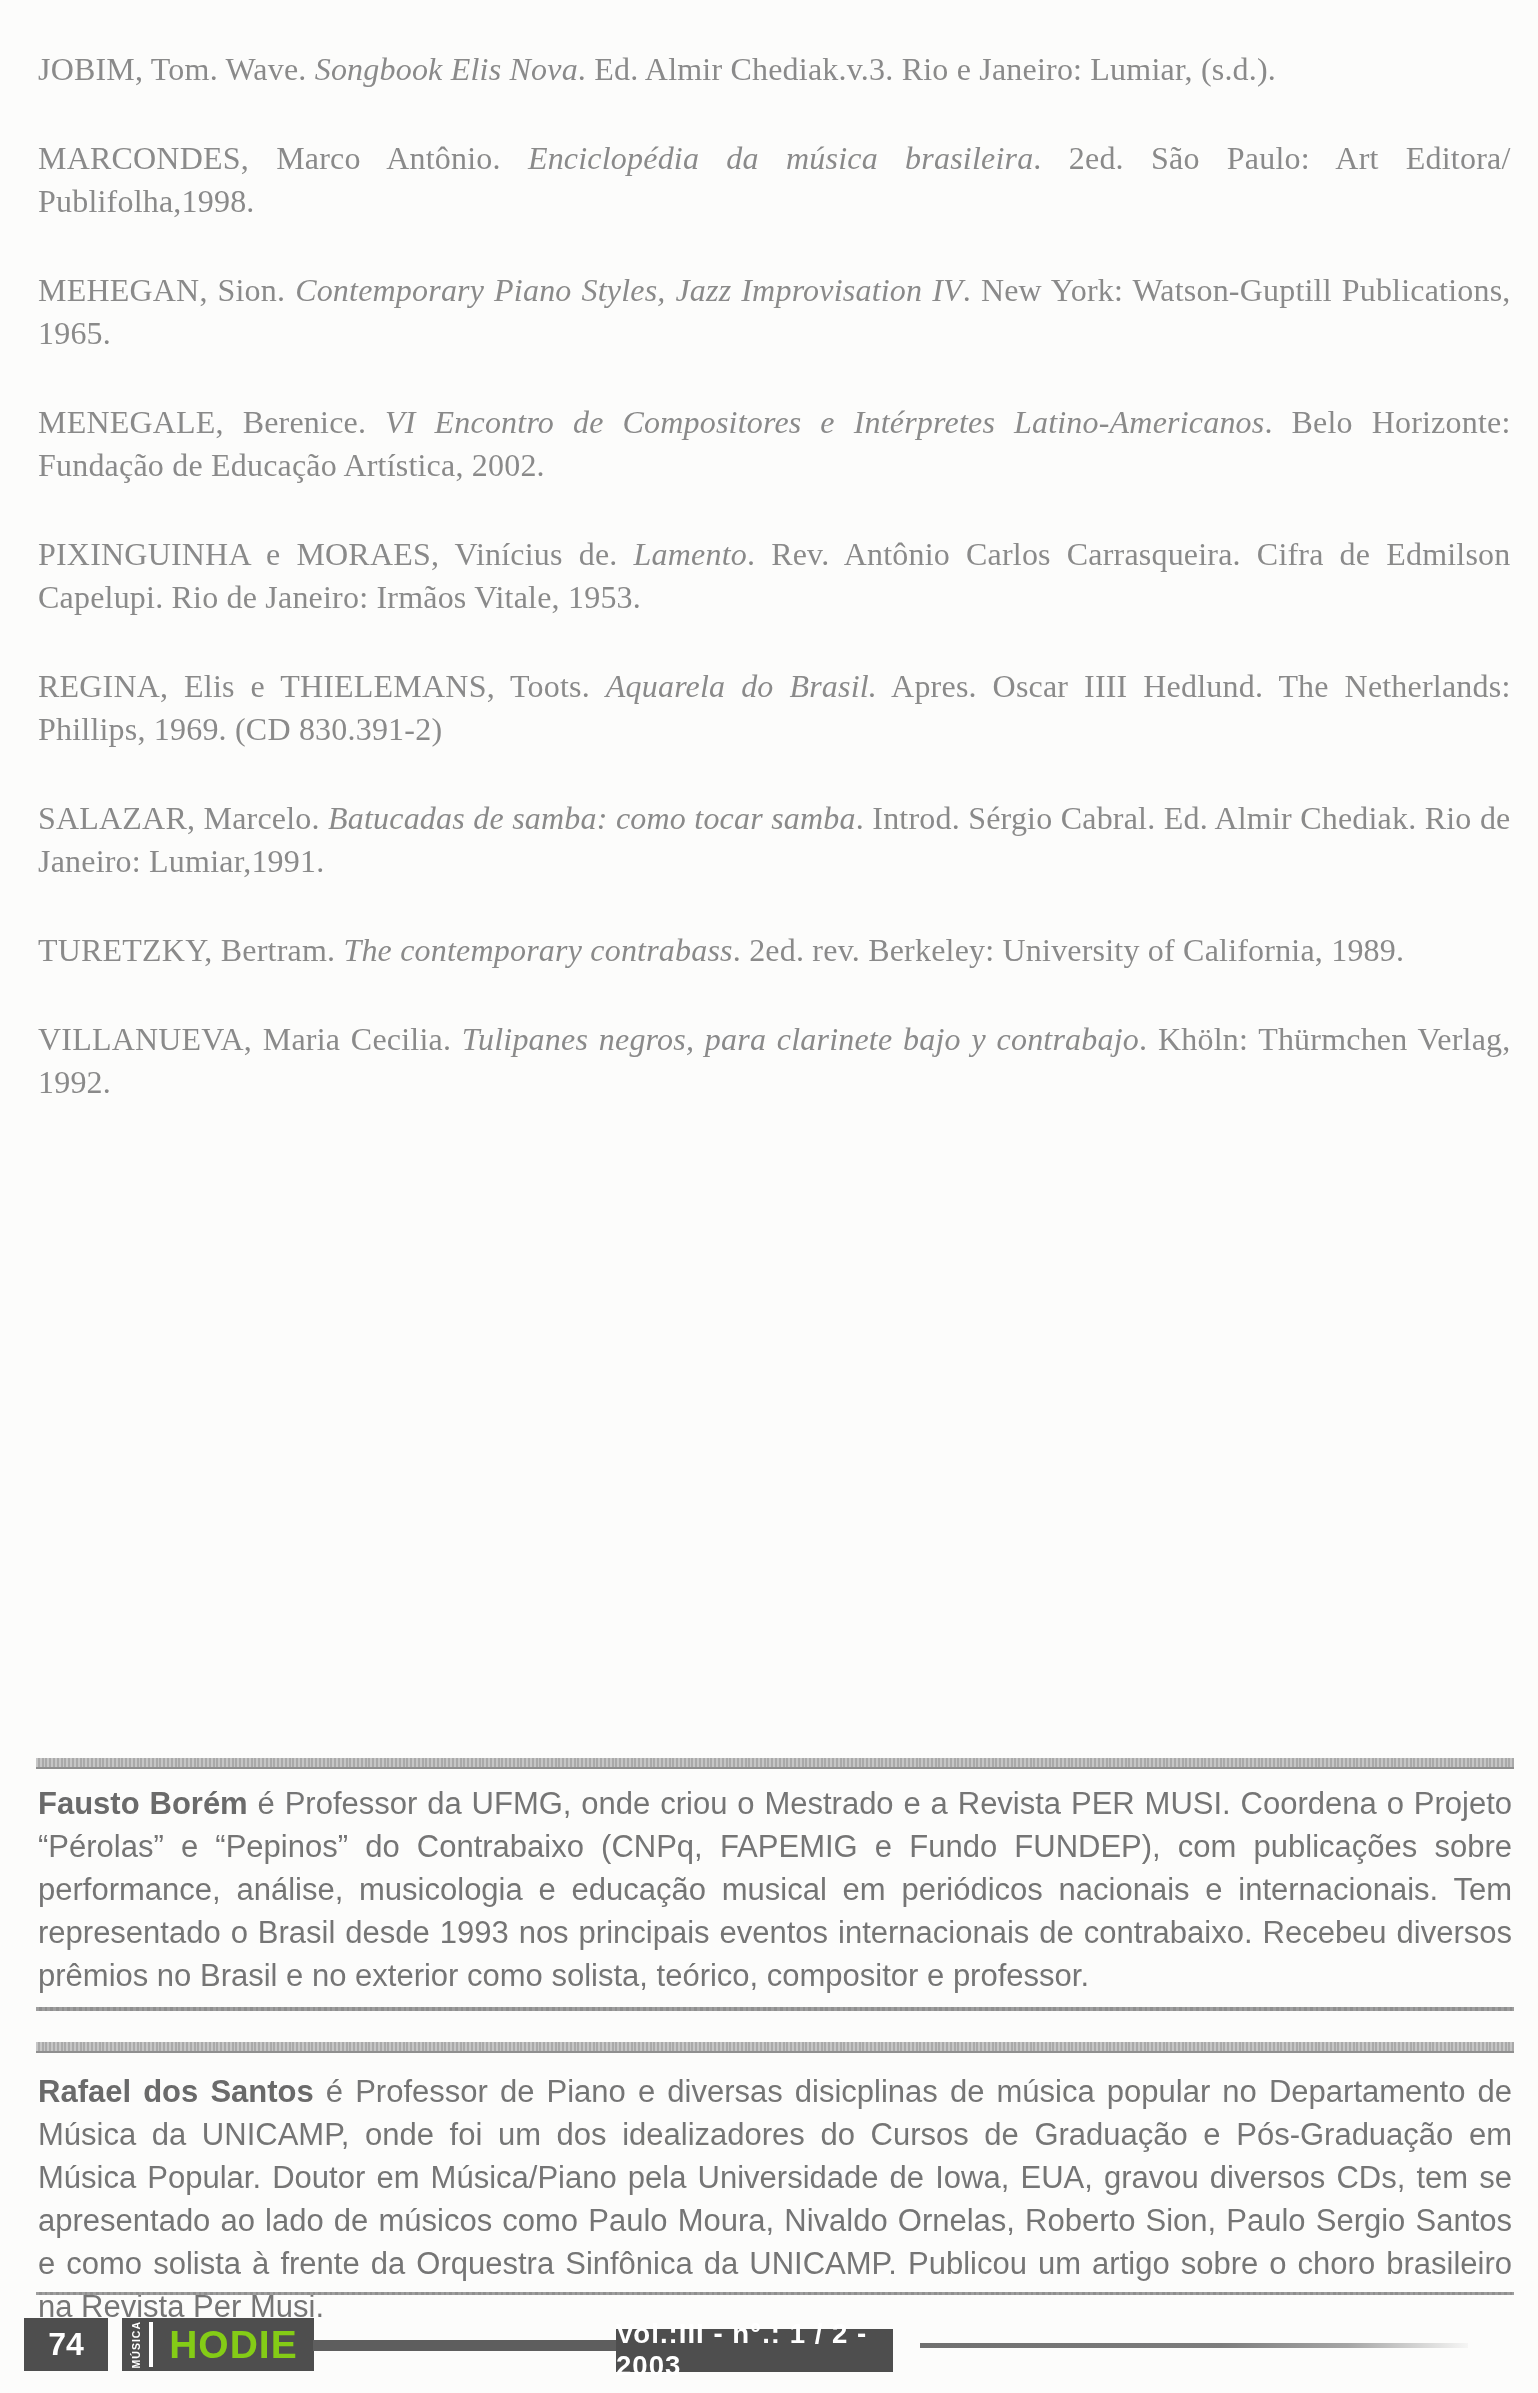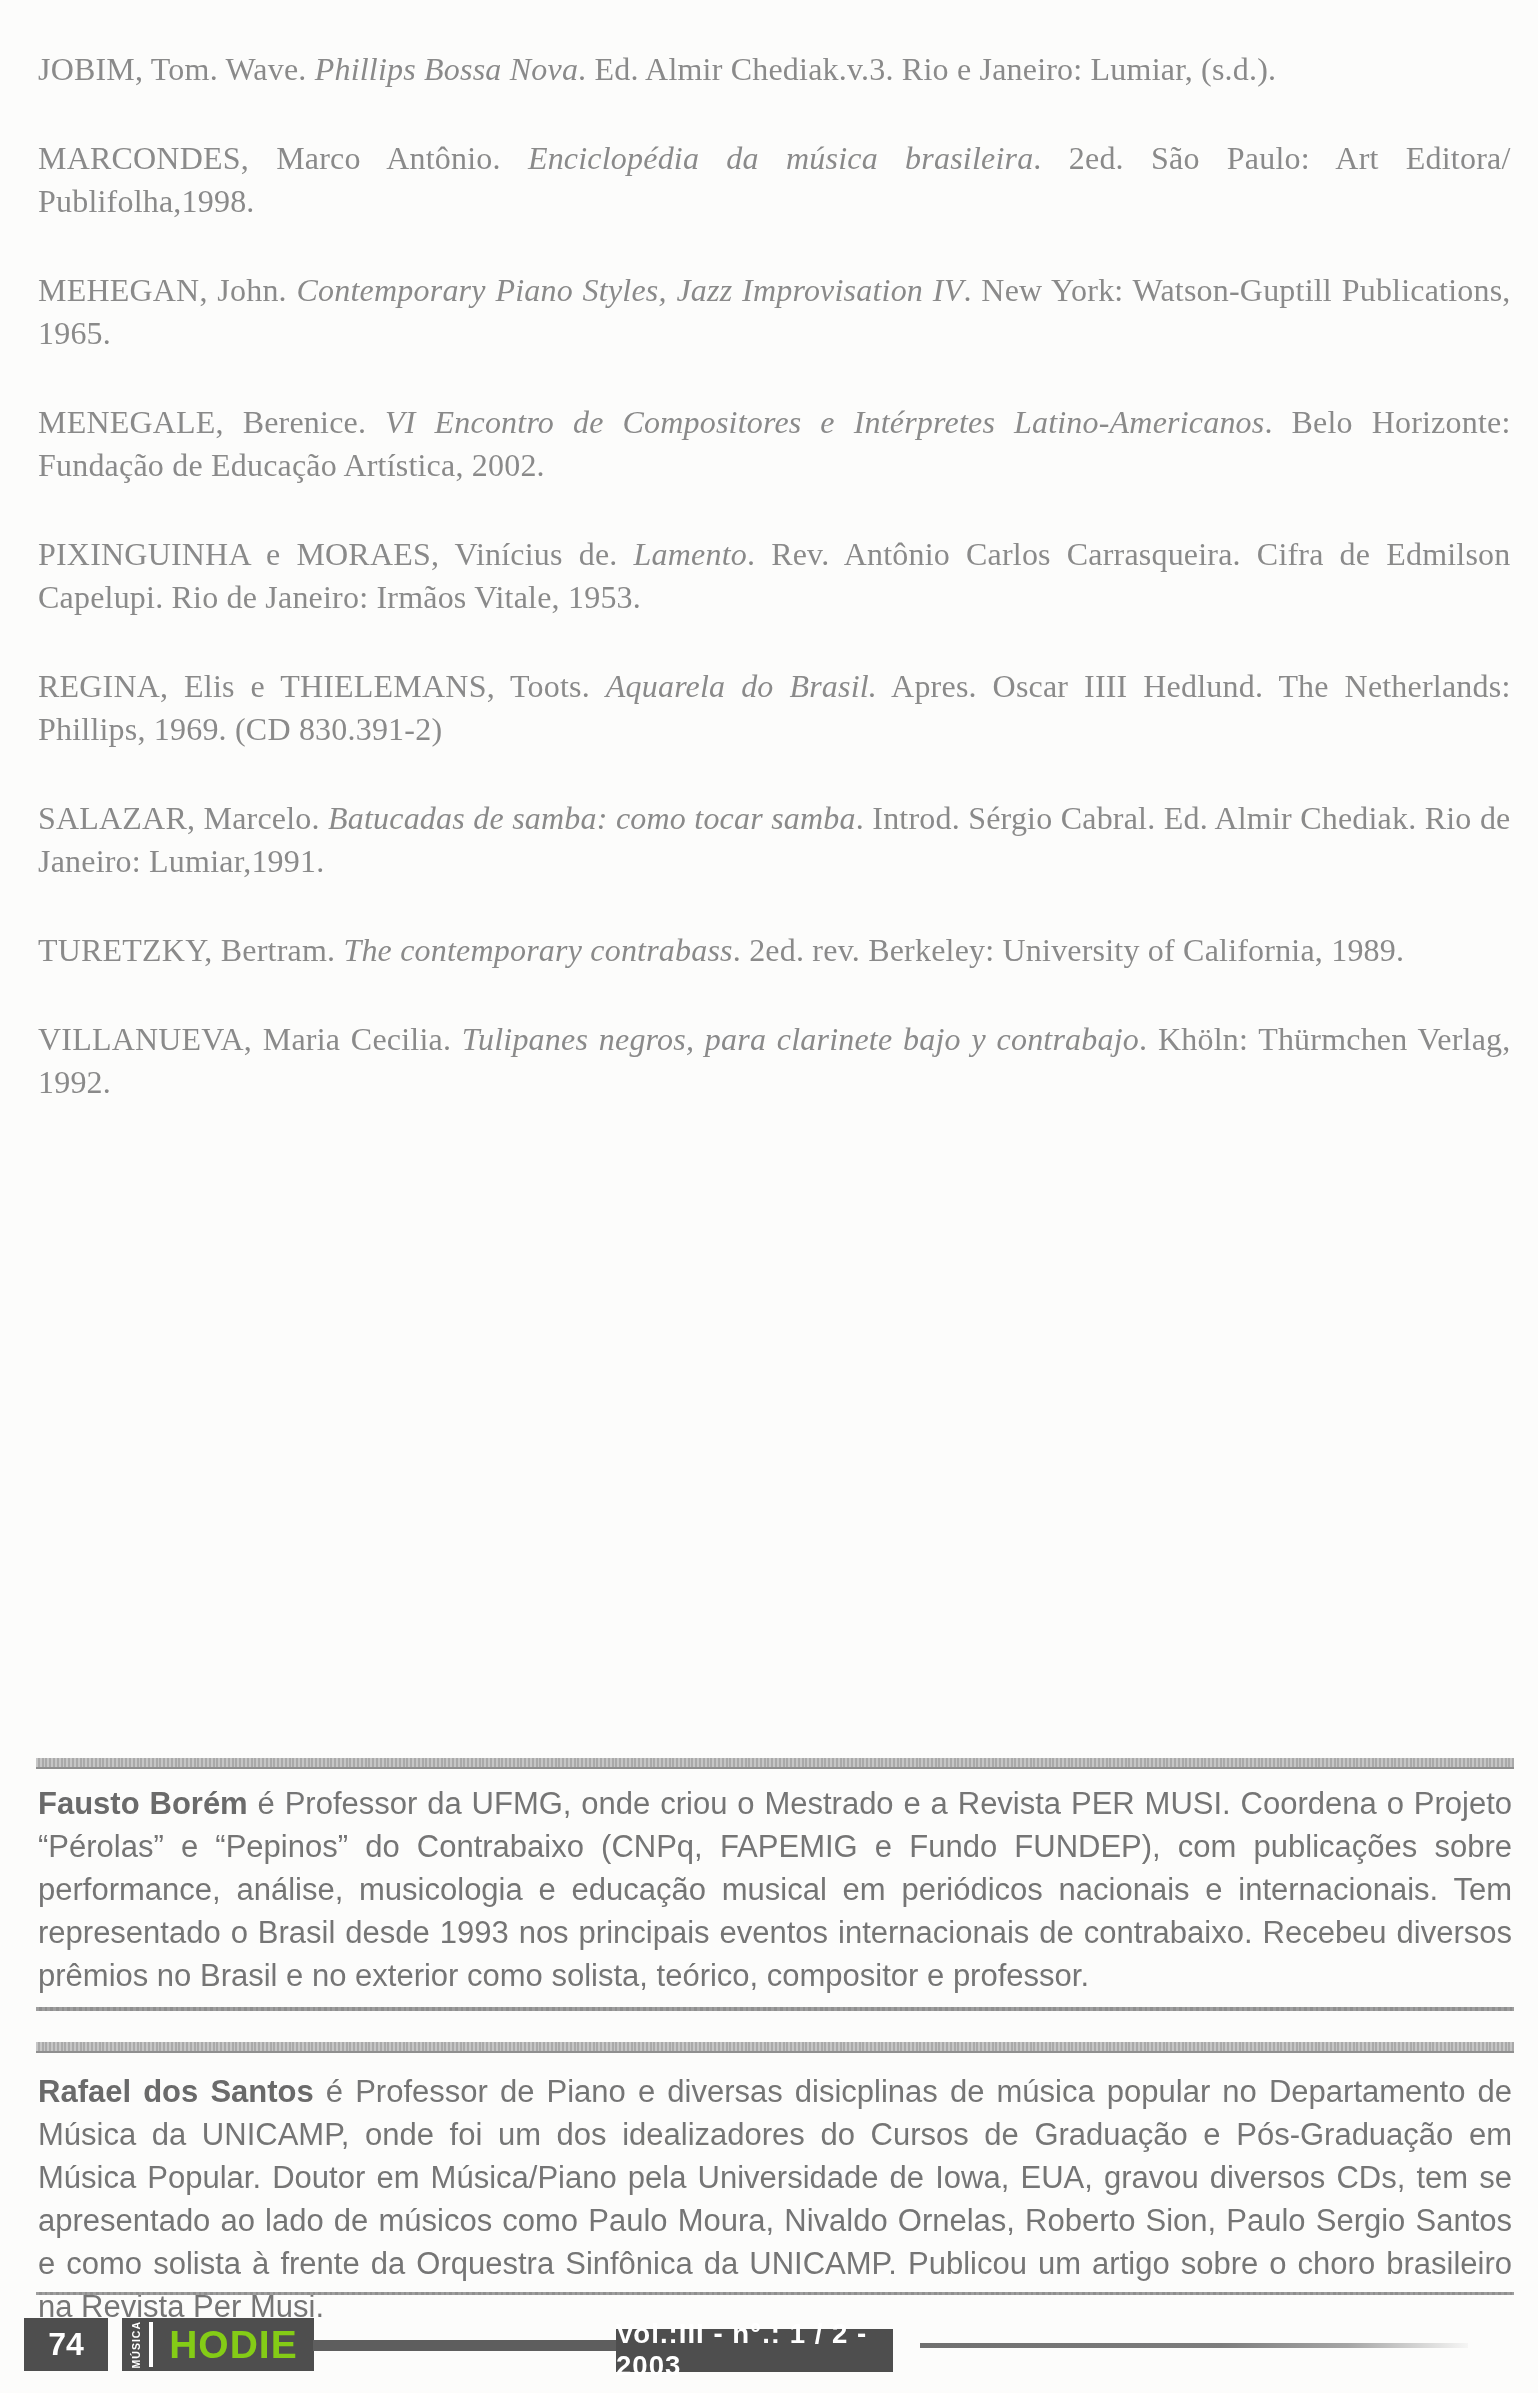--- a/index.html
+++ b/index.html
@@ -68,23 +68,23 @@
     position:absolute; left:920px; top:25px; width:548px; height:4.8px;
     background:linear-gradient(to right,#6f6f6f 0%,#7d7d7d 55%,#a5a5a5 78%,rgba(170,170,170,0.08) 100%);
   }
 </style>
 </head>
 <body>
 
 <div>
 
   <div class="bib">
-    <p><span>JOBIM, Tom. Wave. </span><span class="it">Phillips Bossa Nova</span><span>. Ed. Almir Chediak.v.3. Rio e Janeiro: Lumiar, (s.d.).</span></p>
+    <p><span>JOBIM, Tom. Wave. </span><span class="it">Songbook Elis Nova</span><span>. Ed. Almir Chediak.v.3. Rio e Janeiro: Lumiar, (s.d.).</span></p>
     <p><span>MARCONDES, Marco Antônio. </span><span class="it">Enciclopédia da música brasileira</span><span>. 2ed. São Paulo: Art Editora/ Publifolha,1998.</span></p>
-    <p><span>MEHEGAN, John. </span><span class="it">Contemporary Piano Styles, Jazz Improvisation IV</span><span>. New York: Watson-Guptill Publications, 1965.</span></p>
+    <p><span>MEHEGAN, Sion. </span><span class="it">Contemporary Piano Styles, Jazz Improvisation IV</span><span>. New York: Watson-Guptill Publications, 1965.</span></p>
     <p><span>MENEGALE, Berenice. </span><span class="it">VI Encontro de Compositores e Intérpretes Latino-Americanos</span><span>. Belo Horizonte: Fundação de Educação Artística, 2002.</span></p>
     <p><span>PIXINGUINHA e MORAES, Vinícius de. </span><span class="it">Lamento</span><span>. Rev. Antônio Carlos Carrasqueira. Cifra de Edmilson Capelupi. Rio de Janeiro: Irmãos Vitale, 1953.</span></p>
     <p><span>REGINA, Elis e THIELEMANS, Toots. </span><span class="it">Aquarela do Brasil.</span><span> Apres. Oscar IIII Hedlund. The Netherlands: Phillips, 1969. (CD 830.391-2)</span></p>
     <p><span>SALAZAR, Marcelo. </span><span class="it">Batucadas de samba: como tocar samba</span><span>. Introd. Sérgio Cabral. Ed. Almir Chediak. Rio de Janeiro: Lumiar,1991.</span></p>
     <p><span>TURETZKY, Bertram. </span><span class="it">The contemporary contrabass</span><span>. 2ed. rev. Berkeley: University of California, 1989.</span></p>
     <p><span>VILLANUEVA, Maria Cecilia. </span><span class="it">Tulipanes negros, para clarinete bajo y contrabajo</span><span>. Khöln: Thürmchen Verlag, 1992.</span></p>
   </div>
 
   <div class="rule-thick" style="top:1758px"></div>
   <div class="bio" style="top:1782px"><span class="bd">Fausto Borém</span><span> é Professor da UFMG, onde criou o Mestrado e a Revista PER MUSI. Coordena o Projeto “Pérolas” e “Pepinos” do Contrabaixo (CNPq, FAPEMIG e Fundo FUNDEP), com publicações sobre performance, análise, musicologia e educação musical em periódicos nacionais e internacionais. Tem representado o Brasil desde 1993 nos principais eventos internacionais de contrabaixo. Recebeu diversos prêmios no Brasil e no exterior como solista, teórico, compositor e professor.</span></div>

